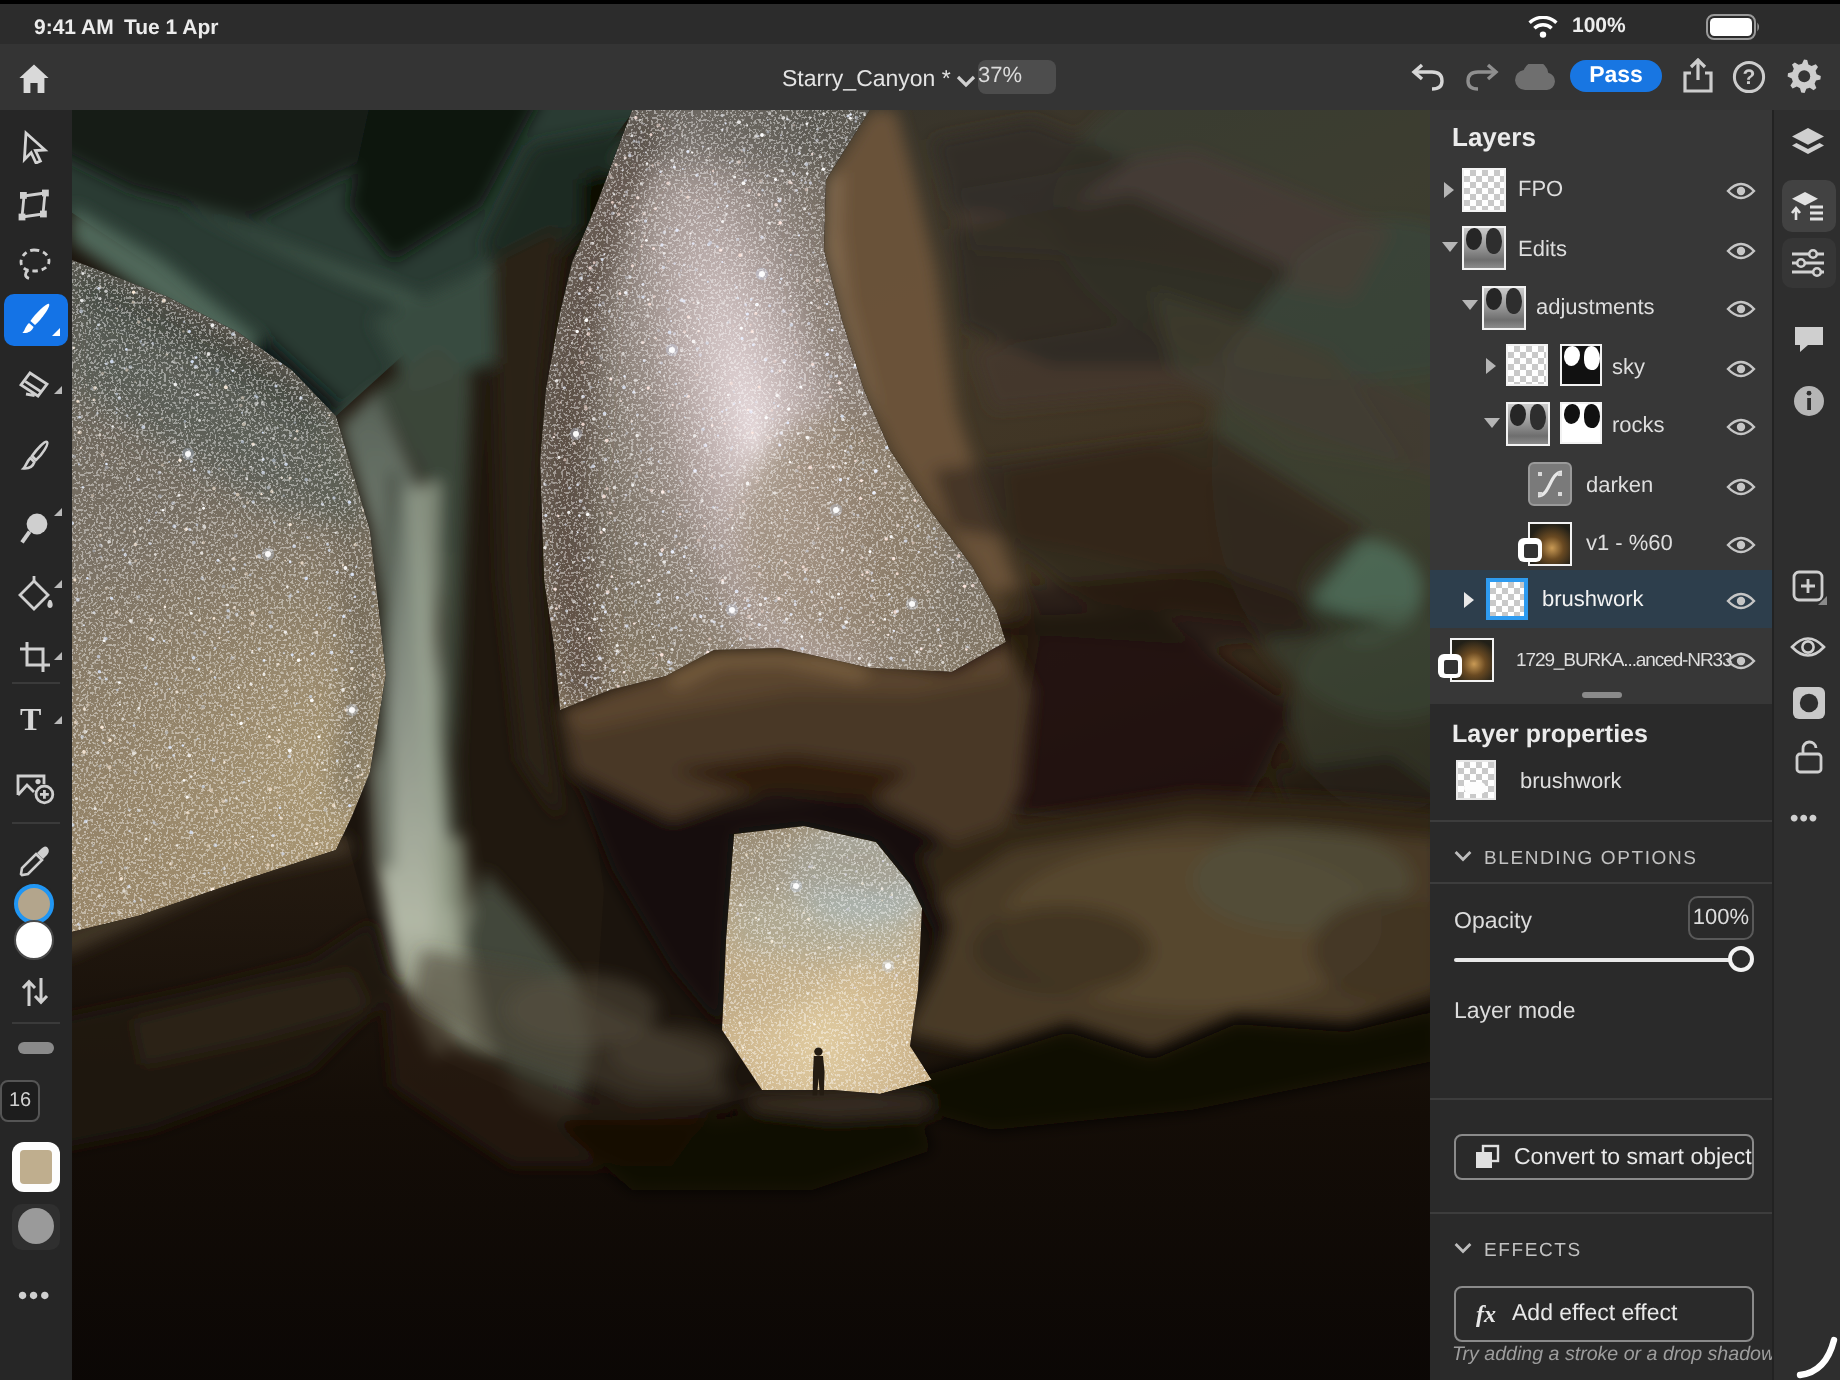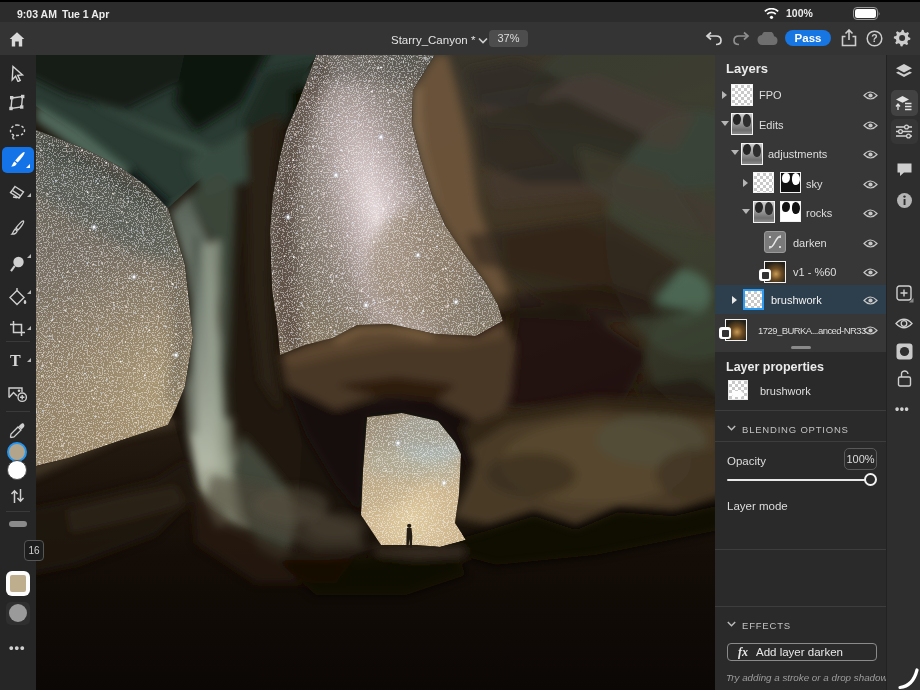--- a/index.html
+++ b/index.html
@@ -21,21 +21,21 @@
   .sep { position:absolute; left:0; width:171px; height:1px; background:#3d3d3d; }
   .hdr { color:#c2c2c2; font-size:10px; letter-spacing:0.8px; }
   .btn { position:absolute; left:12px; width:150px; height:23px; border:1px solid #8a8a8a; border-radius:4px; color:#e8e8e8; font-size:11.5px; display:flex; align-items:center; }
   .checker { background-color:#fff; background-image: linear-gradient(45deg,#c9c9c9 25%,transparent 25%,transparent 75%,#c9c9c9 75%), linear-gradient(45deg,#c9c9c9 25%,transparent 25%,transparent 75%,#c9c9c9 75%); background-size:6px 6px; background-position:0 0,3px 3px; }
   .tri-r { width:0;height:0;border-left:5px solid #b5b5b5;border-top:4px solid transparent;border-bottom:4px solid transparent; }
   .tri-d { width:0;height:0;border-top:5px solid #b5b5b5;border-left:4px solid transparent;border-right:4px solid transparent; }
 </style>
 </head>
 <body>
 <div id="status" class="abs">
-  <span class="abs" style="left:17px; top:6px;">9:03 AM</span>
+  <span class="abs" style="left:17px; top:6px;">9:41 AM</span>
   <span class="abs" style="left:62px; top:6px;text-align:center;">Tue 1 Apr</span>
   <svg class="abs" style="left:764px; top:6px;" width="15" height="11" viewBox="0 0 15 11">
     <path d="M0.8,3.4 A9.6,9.6 0 0 1 14.2,3.4" stroke="#fff" stroke-width="1.7" fill="none"></path>
     <path d="M3.2,6.1 A6.2,6.2 0 0 1 11.8,6.1" stroke="#fff" stroke-width="1.7" fill="none"></path>
     <circle cx="7.5" cy="9.3" r="1.6" fill="#fff"></circle>
   </svg>
   <span class="abs" style="left:786px; top:5px;">100%</span>
   <svg class="abs" style="left:853px; top:4.5px;" width="28" height="13" viewBox="0 0 28 13">
     <rect x="0.5" y="0.5" width="24" height="12" rx="3.5" fill="none" stroke="#9a9a9a"></rect>
     <rect x="2" y="2" width="21" height="9" rx="2.2" fill="#fff"></rect>
@@ -43,21 +43,21 @@
   </svg>
 </div>
 <div id="toolbar" class="abs">
   <svg class="abs" style="left:9px; top:9px;" width="16" height="17" viewBox="0 0 16 17">
     <path d="M8,1.2 L15.3,8 L13.2,8 L13.2,15.5 L9.8,15.5 L9.8,10.5 L6.2,10.5 L6.2,15.5 L2.8,15.5 L2.8,8 L0.7,8 Z" fill="#d9d9d9"></path>
   </svg>
   <span class="abs" style="left:391px; top:12px; color:#e3e3e3; font-size:11.5px;">Starry_Canyon *</span>
   <svg class="abs" style="left:478px; top:15px;" width="10" height="7">
       <path d="M1,1.5 L5,5.5 L9,1.5" stroke="#cfcfcf" stroke-width="1.6" fill="none"></path>
     </svg>
-  <div class="abs" style="left:489px; top:8px; width:39px; height:17px; background:#4d4d4d; border-radius:4px; color:#dcdcdc; font-size:11px; text-align:center; line-height:17px;">37%</div>
+  <div class="abs" style="left:489px; top:8px; width:39px; height:17px; background:#4d4d4d; border-radius:4px; color:#dcdcdc; font-size:11px; line-height:17px;">37%</div>
   <svg class="abs" style="left:705px; top:9px;" width="19" height="15" viewBox="0 0 19 15">
     <path d="M6,1.5 L2,5 L6,8.5" stroke="#d6d6d6" stroke-width="1.7" fill="none"></path>
     <path d="M2.6,5 L11,5 Q16,5 16,9.5 Q16,13.5 11,13.5" stroke="#d6d6d6" stroke-width="1.7" fill="none"></path>
   </svg>
   <svg class="abs" style="left:731px; top:9px;" width="19" height="15" viewBox="0 0 19 15">
     <path d="M13,1.5 L17,5 L13,8.5" stroke="#8f8f8f" stroke-width="1.7" fill="none"></path>
     <path d="M16.4,5 L8,5 Q3,5 3,9.5 Q3,13.5 8,13.5" stroke="#8f8f8f" stroke-width="1.7" fill="none"></path>
   </svg>
   <svg class="abs" style="left:757px; top:10px;" width="23" height="14" viewBox="0 0 23 14">
     <path d="M5.5,13 a5,5 0 0 1 -0.6,-9.96 a6.3,6.3 0 0 1 12.2,1.3 a4.4,4.4 0 0 1 -0.6,8.66 Z" fill="#6f6f6f"></path>
@@ -2063,21 +2063,21 @@
   <div class="abs" style="left:7px; top:387px; width:20px; height:20px; border-radius:50%; background:#b3a58c; border:2px solid #2196f3; box-shadow:0 0 0 1px #262626;"></div>
   <div class="abs" style="left:7px; top:405px; width:20px; height:20px; border-radius:50%; background:#fff; border:1.5px solid #4a4a4a;"></div>
   <svg class="abs" style="left:10px; top:433px;" width="15" height="16" viewBox="0 0 15 16">
     <path d="M4.5,15 L4.5,3 M1.5,6 L4.5,2.8 L7.5,6" stroke="#cfcfcf" stroke-width="1.5" fill="none"></path>
     <path d="M10.5,1 L10.5,13 M7.5,10 L10.5,13.2 L13.5,10" stroke="#cfcfcf" stroke-width="1.5" fill="none"></path>
   </svg>
   <div class="abs" style="left:6px; top:286px; width:24px; height:1px; background:#3a3a3a;"></div>
   <div class="abs" style="left:6px; top:356px; width:24px; height:1px; background:#3a3a3a;"></div>
   <div class="abs" style="left:6px; top:456px; width:24px; height:1px; background:#3a3a3a;"></div>
   <div class="abs" style="left:9px; top:466px; width:18px; height:6px; background:#8a8a8a; border-radius:3px;"></div>
-  <div class="abs" style="left:24px; top:485px; width:20px; height:21px; background:#1d1d1d; border:1px solid #555; border-radius:4px; color:#d0d0d0; font-size:10px; text-align:center; line-height:20px;">16</div>
+  <div class="abs" style="left:0; top:485px; width:20px; height:21px; background:#1d1d1d; border:1px solid #555; border-radius:4px; color:#d0d0d0; font-size:10px; text-align:center; line-height:20px;">16</div>
   <div class="abs" style="left:6px; top:516px; width:24px; height:25px; background:#fdfdfd; border-radius:6px;"></div>
   <div class="abs" style="left:10px; top:520px; width:16px; height:17px; background:#bfae8e; border-radius:2px;"></div>
   <div class="abs" style="left:6px; top:547px; width:24px; height:23px; background:#2f2f2f; border-radius:5px;"></div>
   <div class="abs" style="left:9px; top:549px; width:18px; height:18px; border-radius:50%; background:#9a9a9a;"></div>
 <div class="abs" style="left:27px; top:138px; width:0; height:0; border-left:4px solid transparent; border-bottom:4px solid #b9b9b9;"></div>
 <div class="abs" style="left:27px; top:199px; width:0; height:0; border-left:4px solid transparent; border-bottom:4px solid #b9b9b9;"></div>
 <div class="abs" style="left:27px; top:235px; width:0; height:0; border-left:4px solid transparent; border-bottom:4px solid #b9b9b9;"></div>
 <div class="abs" style="left:27px; top:271px; width:0; height:0; border-left:4px solid transparent; border-bottom:4px solid #b9b9b9;"></div>
 <div class="abs" style="left:27px; top:303px; width:0; height:0; border-left:4px solid transparent; border-bottom:4px solid #b9b9b9;"></div>
 <div class="abs" style="left:26px; top:109px; width:0; height:0; border-left:4px solid transparent; border-bottom:4px solid #fff;"></div>
@@ -2135,28 +2135,35 @@
       <path d="M0.8,1 L4.5,4.8 L8.2,1" stroke="#bdbdbd" stroke-width="1.4" fill="none"></path>
     </svg>
  <span class="abs hdr" style="left:27px; top:369px; font-size:9.5px;">BLENDING OPTIONS</span>
  <div class="sep" style="top:386px;"></div>
  <span class="abs" style="left:12px; top:400px; color:#dcdcdc; font-size:11.5px;">Opacity</span>
  <div class="abs" style="left:129px; top:393px; width:33px; height:22px; border:1px solid #595959; border-radius:5px; color:#dcdcdc; font-size:11px; text-align:center; line-height:21px;">100%</div>
  <div class="abs" style="left:12px; top:423.5px; width:145px; height:2px; background:#e8e8e8; border-radius:1px;"></div>
  <div class="abs" style="left:149px; top:418px; width:13px; height:13px; background:#2a2a2a; border:2px solid #f2f2f2; border-radius:50%;"></div>
  <span class="abs" style="left:12px; top:445px; color:#dcdcdc; font-size:11.5px;">Layer mode</span>
  <div class="sep" style="top:494px;"></div>
+ <div class="btn" style="top:512px;">
+   <svg style="margin-left:9px;" width="13" height="13" viewBox="0 0 13 13">
+        <rect x="1" y="4" width="8" height="8" fill="#e0e0e0"></rect>
+        <rect x="4.5" y="1" width="7.5" height="7.5" fill="none" stroke="#e0e0e0" stroke-width="1.2"></rect>
+      </svg>
+   <span style="margin-left:7px;">Convert to smart object</span>
+ </div>
  <div class="sep" style="top:551px;"></div>
  <svg class="abs" style="left:12px; top:566px;" width="9" height="6">
       <path d="M0.8,1 L4.5,4.8 L8.2,1" stroke="#bdbdbd" stroke-width="1.4" fill="none"></path>
     </svg>
  <span class="abs hdr" style="left:27px; top:565px; font-size:9.5px;">EFFECTS</span>
- <div class="btn" style="top:588px; height:18px;">
+ <div class="btn" style="top:588px; height:28px;">
    <span style="margin-left:10px; font-style:italic; font-weight:bold; font-size:12px; font-family:'Liberation Serif',serif;">fx</span>
-   <span style="margin-left:8px;">Add layer darken</span>
+   <span style="margin-left:8px;">Add effect effect</span>
  </div>
  <div class="abs" style="left:11px; top:617px; color:#9d9d9d; font-size:9.8px; font-style:italic; white-space:nowrap;">Try adding a stroke or a drop shadow.</div>
 </div>
 <style>
  .thumb-img { width:22px; height:22px; border:1.5px solid #f2f2f2; background:linear-gradient(180deg,#cbcbcb 0%,#a0a0a0 40%,#6e6e6e 80%,#8a8a8a 100%); }
  .thumb-img::before { content:""; position:absolute; left:1px; top:0px; width:8px; height:11px; background:#262626; border-radius:50% 45% 55% 45%; }
  .thumb-img::after { content:""; position:absolute; left:11px; top:0px; width:8px; height:13px; background:#2e2e2e; border-radius:45% 55% 50% 45%; }
  .thumb-photo { width:22px; height:22px; border:1.5px solid #f2f2f2; background:radial-gradient(circle at 55% 60%, #c99a55 0%, #6a4a22 35%, #222018 75%); }
  .mask-b { width:21px; height:21px; border:1.5px solid #f2f2f2; background:#111; }
  .mask-b::before { content:""; position:absolute; left:1px; top:0px; width:8px; height:10px; background:#fff; border-radius:50% 45% 55% 45%; }

